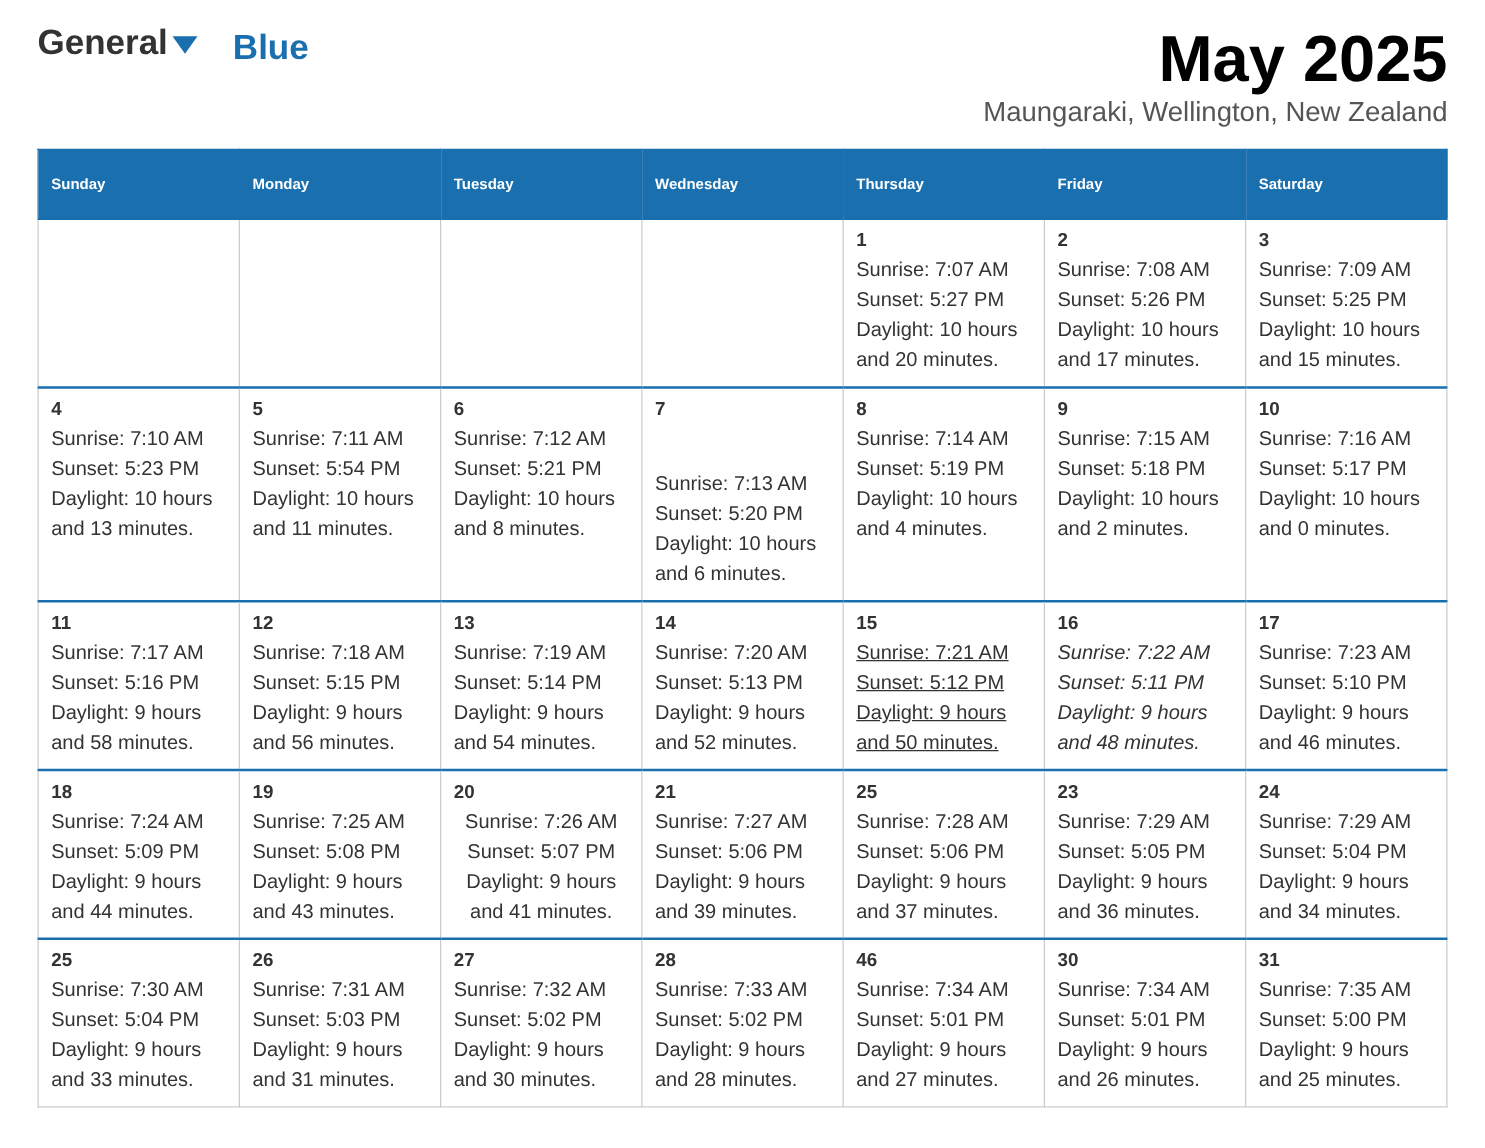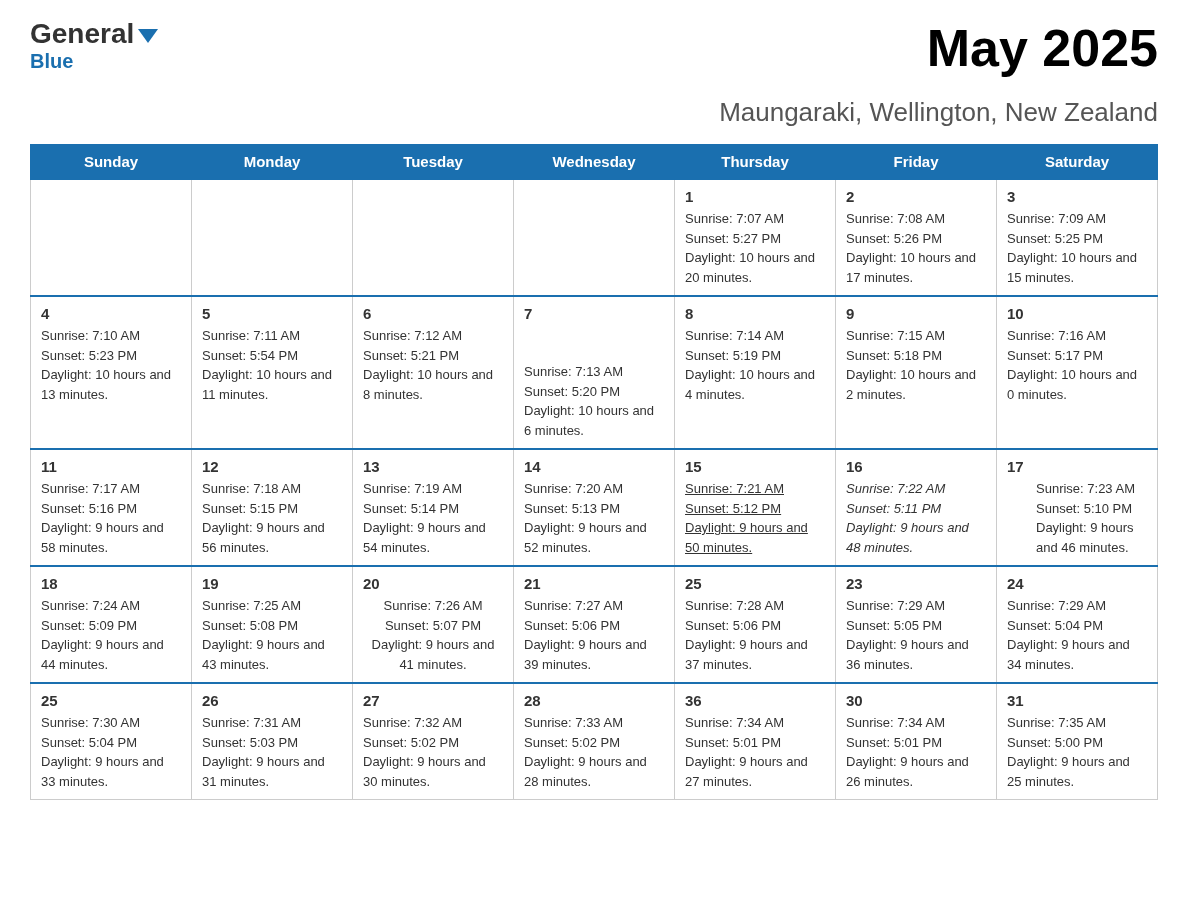--- a/index.html
+++ b/index.html
@@ -12,71 +12,72 @@
       padding: 20px 30px;
     }
     .header {
       display: flex;
       justify-content: space-between;
       align-items: flex-start;
       margin-bottom: 16px;
     }
     .logo {
       display: flex;
-      flex-direction: column;
+      flex-direction: row;
       align-items: flex-start;
+      gap: 28px;
     }
     .logo-text {
       font-size: 28px;
       font-weight: bold;
       color: #333;
       line-height: 1;
     }
     .logo-triangle {
       display: inline-block;
       width: 0;
       height: 0;
       border-left: 10px solid transparent;
       border-right: 10px solid transparent;
       border-top: 14px solid #1a6faf;
       margin-left: 4px;
       vertical-align: middle;
     }
     .logo-sub {
-      font-size: 20px;
+      font-size: 28px;
       font-weight: bold;
       color: #1a6faf;
       margin-top: 2px;
     }
     .title-section {
       text-align: right;
     }
     .month-title {
       font-size: 52px;
       font-weight: bold;
       color: #000000;
       line-height: 1.1;
     }
     .location-title {
-      font-size: 26px;
+      font-size: 22px;
       color: #555;
-      margin-top: 20px;
+      margin-top: 0;
     }
     .calendar {
       width: 100%;
       border-collapse: collapse;
       border: 1px solid #ccc;
     }
     .calendar th {
       background-color: #1a6faf;
       color: #fff;
-      font-size: 15px;
-      font-weight: bold;
-      padding: 8px 10px;
-      text-align: center;
+      font-size: 12px;
+      font-weight: bold;
+      padding: 20px 10px;
+      text-align: left;
       border: 1px solid #1a6faf;
     }
     .calendar td {
       vertical-align: top;
       padding: 8px 10px;
       border: 1px solid #ccc;
       width: 14.28%;
       min-height: 110px;
       font-size: 13px;
       color: #333;
@@ -84,21 +85,21 @@
     .calendar tr td {
       border-top: 2px solid #1a6faf;
     }
     .day-number {
       font-size: 15px;
       font-weight: bold;
       color: #333;
       margin-bottom: 4px;
     }
     .day-info {
-      font-size: 13px;
+      font-size: 16px;
       color: #333;
       line-height: 1.5;
     }
     .empty-cell {
       background: #fff;
     }
   </style>
 </head>
 <body>
 
@@ -228,21 +229,21 @@
 Daylight: 9 hours and 50 minutes.</div>
         </td>
         <td>
           <div class="day-number">16</div>
           <div class="day-info" style="white-space: pre-line; font-style: italic;">Sunrise: 7:22 AM
 Sunset: 5:11 PM
 Daylight: 9 hours and 48 minutes.</div>
         </td>
         <td>
           <div class="day-number">17</div>
-          <div class="day-info" style="white-space: pre-line; margin-left: 29px;">Sunrise: 7:23 AM
+          <div class="day-info" style="white-space: pre-line;">Sunrise: 7:23 AM
 Sunset: 5:10 PM
 Daylight: 9 hours and 46 minutes.</div>
         </td>
       </tr>
       <tr>
         <td>
           <div class="day-number">18</div>
           <div class="day-info" style="white-space: pre-line;">Sunrise: 7:24 AM
 Sunset: 5:09 PM
 Daylight: 9 hours and 44 minutes.</div>
@@ -303,21 +304,21 @@
 Sunset: 5:02 PM
 Daylight: 9 hours and 30 minutes.</div>
         </td>
         <td>
           <div class="day-number">28</div>
           <div class="day-info" style="white-space: pre-line;">Sunrise: 7:33 AM
 Sunset: 5:02 PM
 Daylight: 9 hours and 28 minutes.</div>
         </td>
         <td>
-          <div class="day-number">36</div>
+          <div class="day-number">46</div>
           <div class="day-info" style="white-space: pre-line;">Sunrise: 7:34 AM
 Sunset: 5:01 PM
 Daylight: 9 hours and 27 minutes.</div>
         </td>
         <td>
           <div class="day-number">30</div>
           <div class="day-info" style="white-space: pre-line;">Sunrise: 7:34 AM
 Sunset: 5:01 PM
 Daylight: 9 hours and 26 minutes.</div>
         </td>

